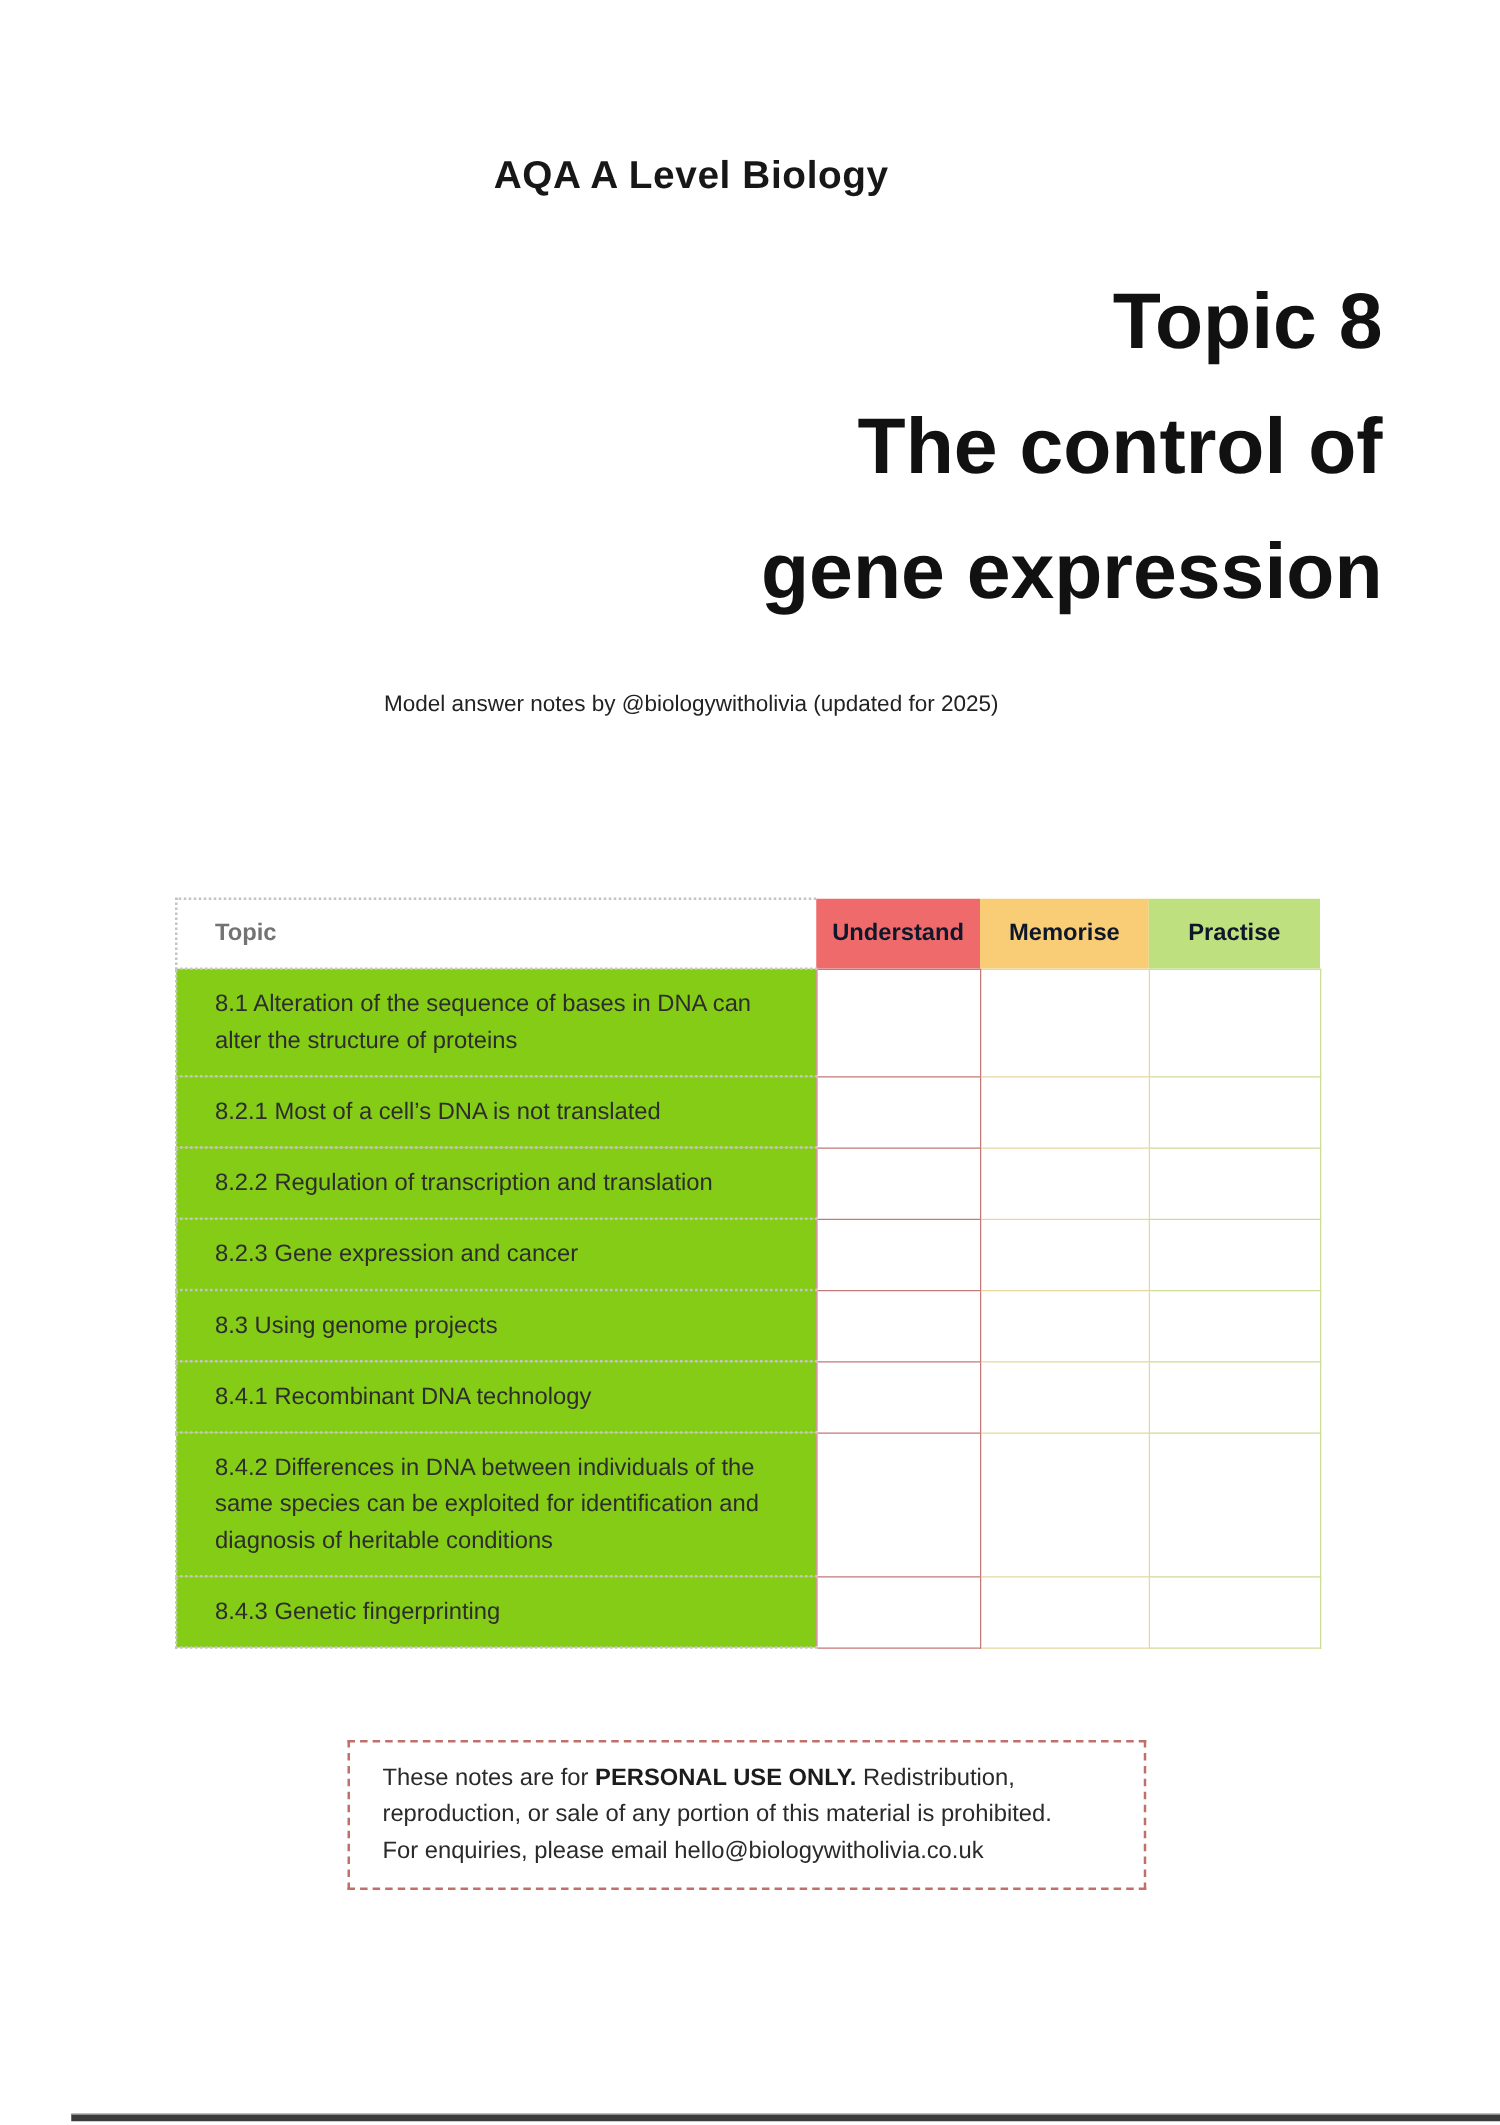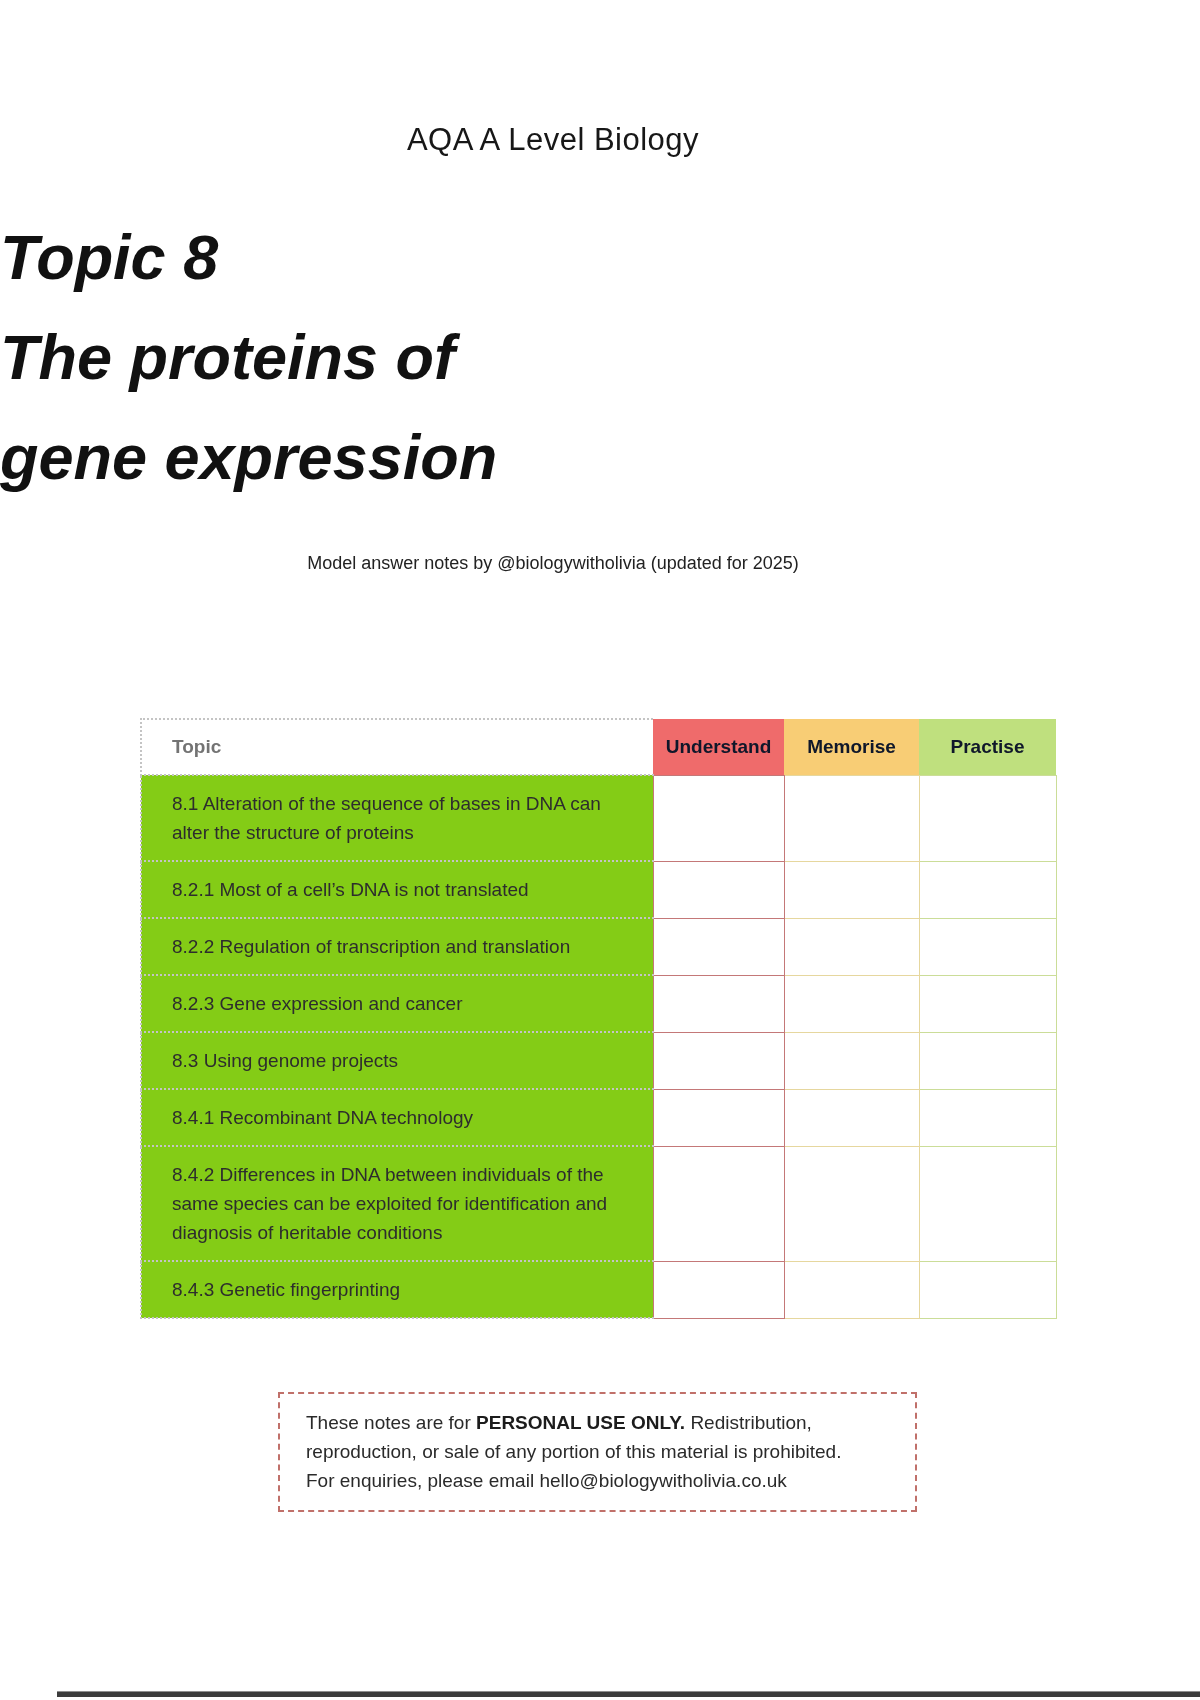--- a/index.html
+++ b/index.html
@@ -13,35 +13,34 @@
     overflow: hidden;
   }
 
   
   .brand {
     position: absolute;
     top: 122px; left: 0;
     width: 1106px;
     text-align: center;
     font-size: 31px;
-    font-weight: 400;
+    font-weight: 700;
     letter-spacing: 0.5px;
     color: #171717;
   }
   .main-title {
     position: absolute;
     top: 207px; left: 0;
     width: 1106px;
-    text-align: left;
+    text-align: right;
     font-size: 63px;
     font-weight: 800;
     line-height: 100px;
     letter-spacing: 0px;
     color: #111111;
-    font-style: italic;
   }
   .subtitle {
     position: absolute;
     top: 553px; left: 0;
     width: 1106px;
     text-align: center;
     font-size: 18px;
     font-weight: 400;
     color: #222222;
   }
@@ -122,21 +121,21 @@
     border-top: 1.5px solid #8f8f8f;
   }
 </style>
 </head>
 <body>
 
 <div class="brand">AQA A Level Biology</div>
 
 <div class="main-title">
   <div>Topic 8</div>
-  <div>The proteins of</div>
+  <div>The control of</div>
   <div>gene expression</div>
 </div>
 
 <div class="subtitle">Model answer notes by @biologywitholivia (updated for 2025)</div>
 
 <div class="table-wrap">
   <table>
     <colgroup>
       <col class="c-topic">
         <col class="c-understand">

